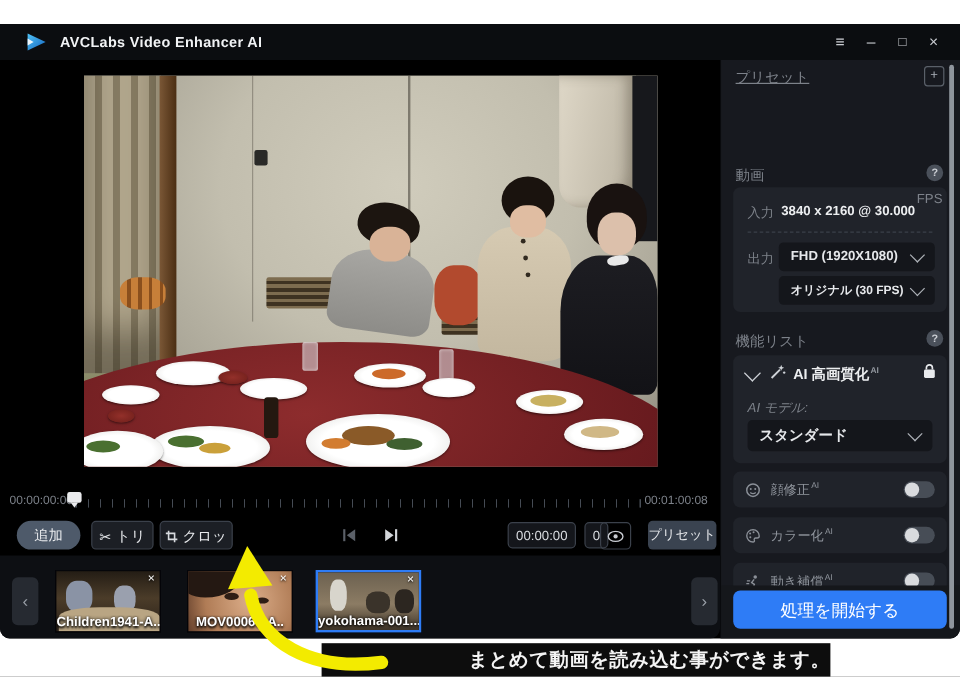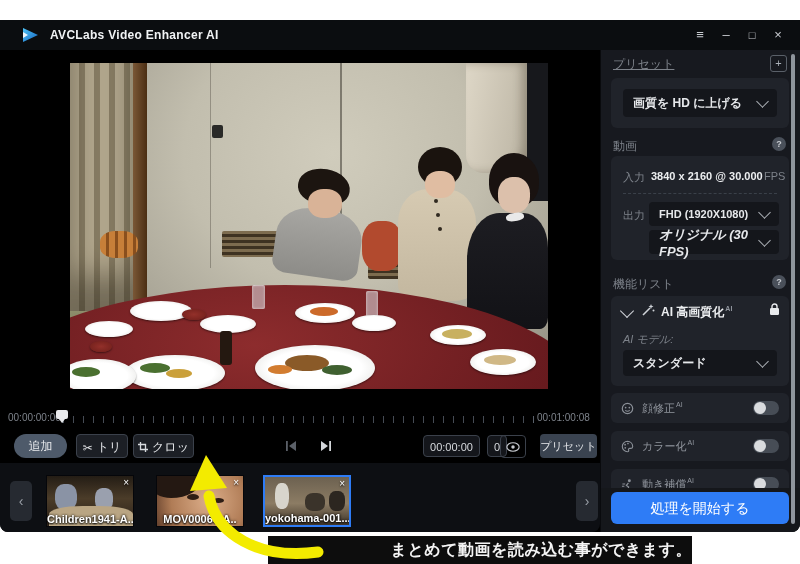--- a/index.html
+++ b/index.html
@@ -290,40 +290,34 @@
         </div>
       <span class="clip-close">×</span>
       <div class="clip-name">yokohama-001...</div>
     </div>
     <div class="scrollbtn" style="left:576px;">›</div>
   </div>
 
   <div class="sidebar">
     <div class="sec-title" style="left:12px;top:6px;text-decoration:underline;">プリセット</div>
     <div class="addpreset">+</div>
-    <div class="panel" style="top:28px;height:50px;">
-      <div class="dropdown" style="left:12px;top:11px;width:154px;height:28px;">
-        <span>画質を HD に上げる</span>
-        <span class="chev"></span>
-      </div>
-    </div>
 
     <div class="sec-title" style="left:12px;top:88px;">動画</div>
     <div class="help" style="left:171px;top:87px;">?</div>
     <div class="panel" style="top:106px;height:104px;">
       <span class="lbl abs" style="left:12px;top:14px;">入力</span>
       <span class="val abs" style="left:40px;top:14px;">3840 x 2160 @ 30.000</span>
-      <span class="lbl abs" style="left:153px;top:14px;">FPS</span>
+      <span class="lbl abs" style="left:153px;top:4px;">FPS</span>
       <div class="dashed" style="top:37px;"></div>
       <span class="lbl abs" style="left:12px;top:52px;">出力</span>
       <div class="dropdown" style="left:38px;top:46px;width:130px;height:24px;font-size:11px;">
         <span>FHD (1920X1080)</span>
         <span class="chev"></span>
       </div>
-      <div class="dropdown" style="left:38px;top:74px;width:130px;height:24px;font-size:13px;font-style:italic;">
+      <div class="dropdown" style="left:38px;top:74px;width:130px;height:24px;font-size:10px;">
         <span>オリジナル (30 FPS)</span>
         <span class="chev"></span>
       </div>
     </div>
 
     <div class="sec-title" style="left:12px;top:226px;">機能リスト</div>
     <div class="help" style="left:171px;top:225px;">?</div>
     <div class="panel" style="top:246px;height:90px;">
       <span class="abs" style="left:11px;top:10px;width:9px;height:9px;border-right:1.5px solid #cfd3d8;border-bottom:1.5px solid #cfd3d8;transform:rotate(45deg);"></span>
       <span class="abs" style="left:30px;top:7px;">

